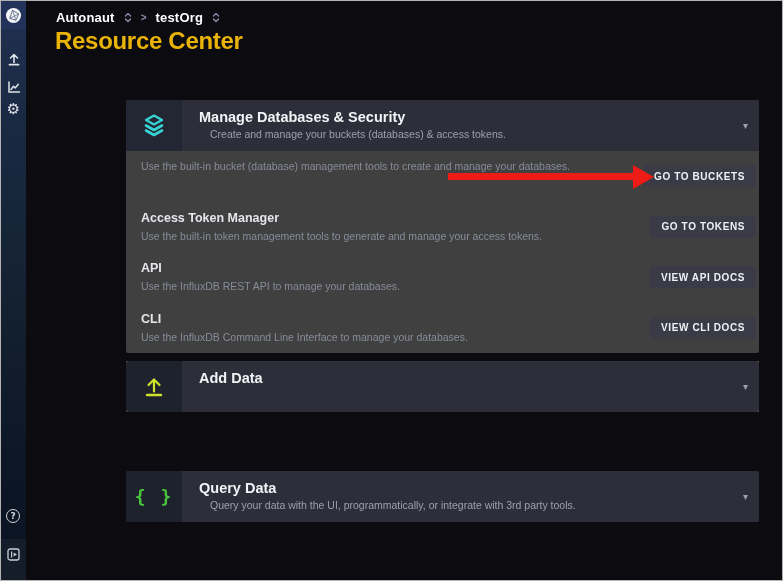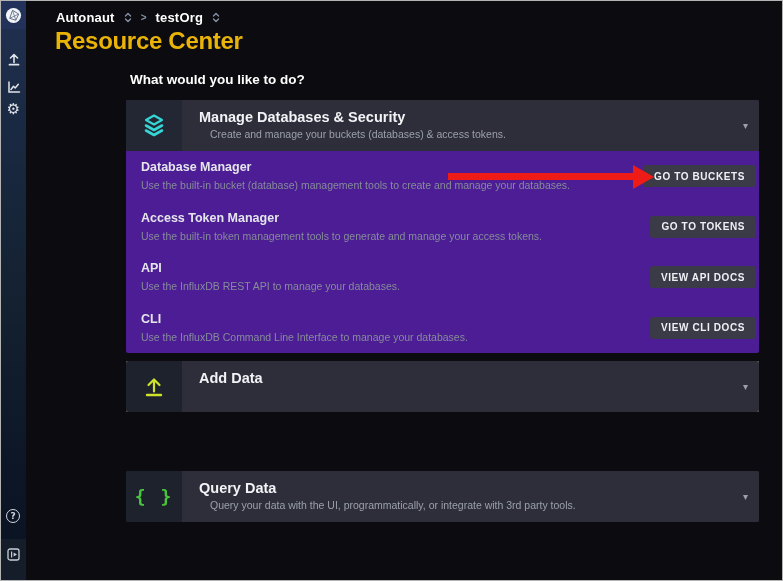--- a/index.html
+++ b/index.html
@@ -29,21 +29,21 @@
   .page-title{position:absolute;left:54px;top:26px;color:#eab308;font-size:24px;font-weight:bold;letter-spacing:-.3px;}
   .page-prompt{position:absolute;left:129px;top:71px;color:#ffffff;font-size:13.5px;font-weight:bold;}
   
   .panel{position:absolute;left:125px;width:633px;border-radius:2px;overflow:hidden;}
   .panel-header{display:flex;height:51px;cursor:pointer;position:relative;}
   .icon-cell{width:56px;flex-shrink:0;display:flex;align-items:center;justify-content:center;background:#1e222d;}
   .head-strip{flex:1;background:#2e2e3a;padding:9px 30px 0 17px;box-sizing:border-box;position:relative;}
   .head-title{color:#f2f3f6;font-size:14.5px;font-weight:bold;margin-bottom:3px;}
   .head-desc{color:#9aa0ac;font-size:10.5px;margin-left:11px;}
   .caret{position:absolute;right:11px;top:50%;transform:translateY(-50%);color:#9aa0ac;font-size:10px;line-height:10px;font-family:"DejaVu Sans",sans-serif;}
-  .panel-expanded{top:99px;height:253px;background:#4c1d95;}
+  .panel-expanded{top:99px;height:253px;background:#404040;}
   .panel-expanded .icon-cell{background:#232733;}
   .rows{height:202px;display:flex;flex-direction:column;}
   .row{flex:1;position:relative;padding:9px 0 0 15px;box-sizing:border-box;}
   .row-title{color:#e4e6eb;font-size:12.5px;font-weight:bold;margin-bottom:5px;}
   .row-desc{color:#868c99;font-size:10.5px;}
   .row-btn{position:absolute;right:3px;top:14px;height:22px;background:#3b3b48;border:none;border-radius:3px;
     color:#eef0f4;font-size:10px;font-weight:bold;letter-spacing:.6px;padding:0 11px;cursor:pointer;
     font-family:"Liberation Sans",sans-serif;text-align:center;}
   .panel-add{top:360px;height:51px;background:#fef9c3;}
   .panel-query{top:419px;height:51px;background:#2e2e3a;}
@@ -110,40 +110,38 @@
     <span class="crumb-sep">&gt;</span>
     <span class="crumb">testOrg</span>
     <span class="sort-caret">
       <svg width="8" height="11" viewBox="0 0 8 11">
         <path d="M1.5 4 L4 1.5 L6.5 4 M1.5 7 L4 9.5 L6.5 7" fill="none" stroke="#8792a6" stroke-width="1.4" stroke-linecap="round" stroke-linejoin="round"></path>
       </svg>
     </span>
   </nav>
 
   <h1 class="page-title" style="margin:0;">Resource Center</h1>
-  <div class="page-prompt">What would you like to do?</div>
 
   <section class="panel panel-expanded">
     <div class="panel-header">
       <div class="icon-cell">
         <svg width="26" height="25" viewBox="0 0 26 25">
           <polygon points="13,2.5 21,7 13,11.5 5,7" fill="none" stroke="#35d5d5" stroke-width="2.2" stroke-linejoin="round"></polygon>
           <polyline points="5,12.5 13,17 21,12.5" fill="none" stroke="#35d5d5" stroke-width="2.6" stroke-linejoin="round" stroke-linecap="round"></polyline>
           <polyline points="5,17.5 13,22 21,17.5" fill="none" stroke="#35d5d5" stroke-width="2.6" stroke-linejoin="round" stroke-linecap="round"></polyline>
         </svg>
       </div>
       <div class="head-strip">
         <div class="head-title">Manage Databases &amp; Security</div>
         <div class="head-desc">Create and manage your buckets (databases) &amp; access tokens.</div>
         <span class="caret">▾</span>
       </div>
     </div>
     <div class="rows">
       <div class="row">
-        <div class="row-title">Database Manager</div>
         <div class="row-desc">Use the built-in bucket (database) management tools to create and manage your databases.</div>
         <button class="row-btn">GO TO BUCKETS</button>
       </div>
       <div class="row">
         <div class="row-title">Access Token Manager</div>
         <div class="row-desc">Use the built-in token management tools to generate and manage your access tokens.</div>
         <button class="row-btn">GO TO TOKENS</button>
       </div>
       <div class="row">
         <div class="row-title">API</div>

